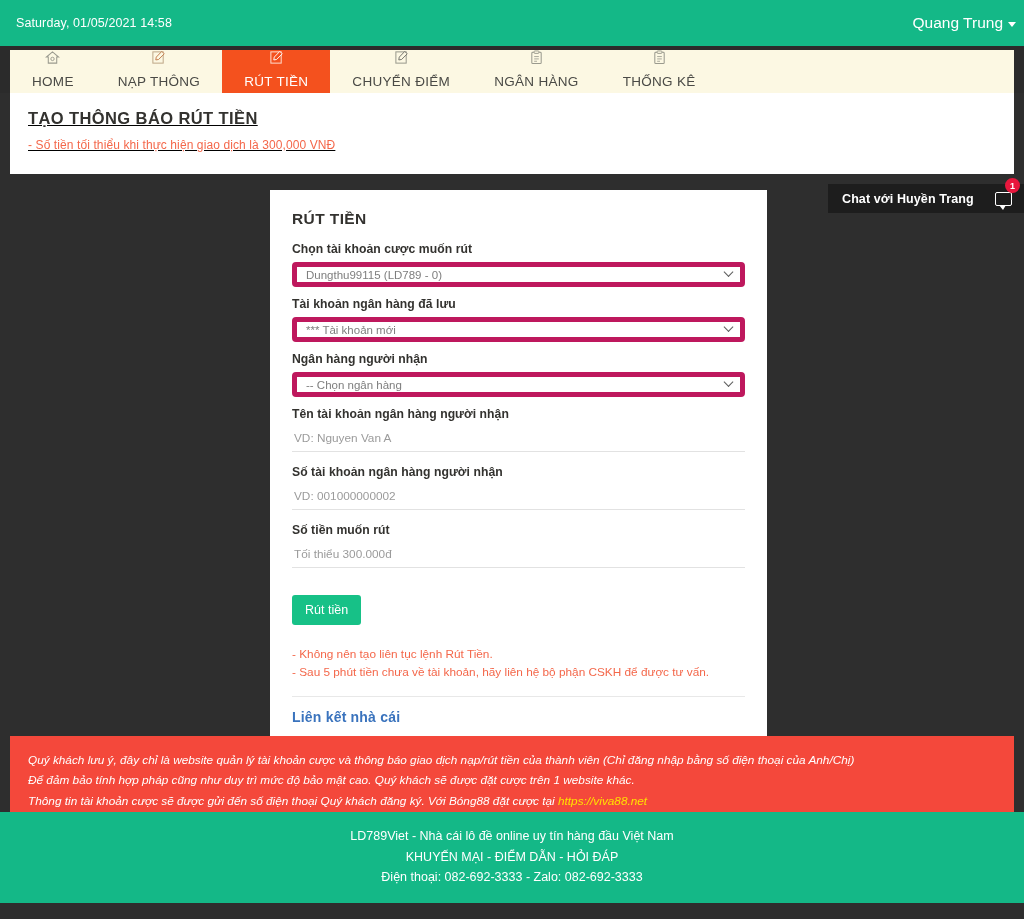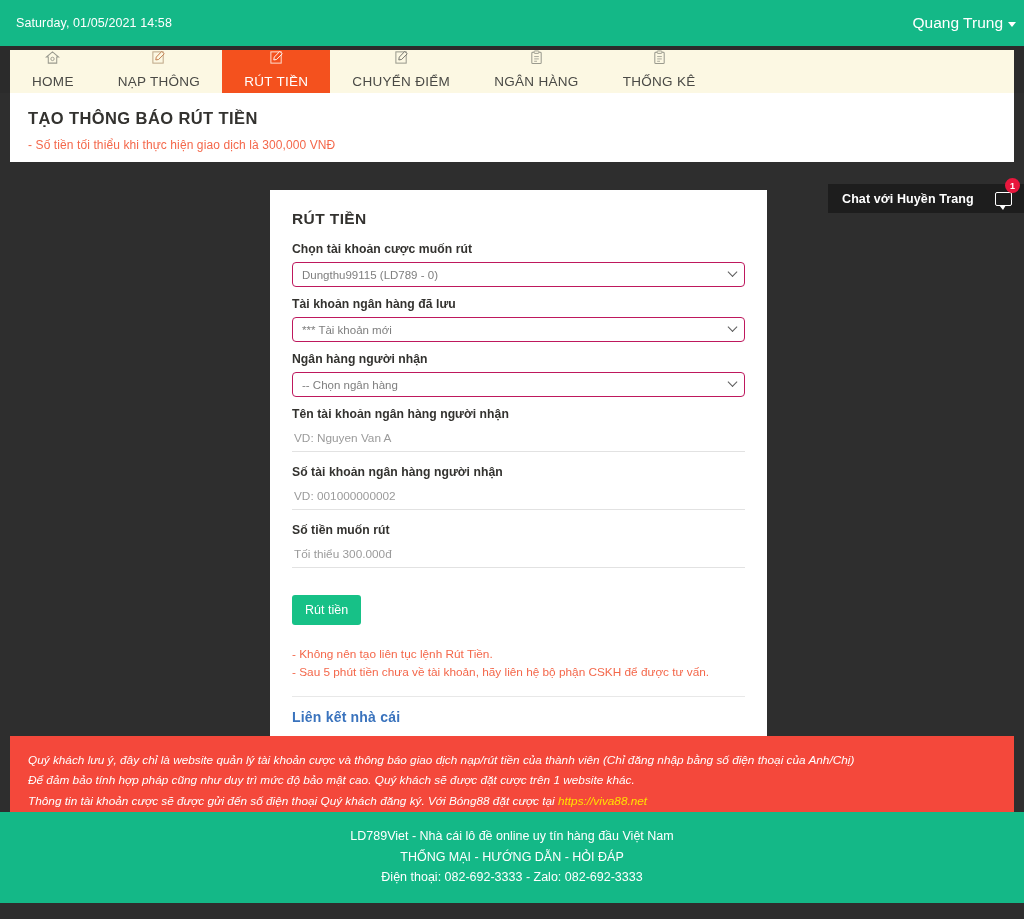--- a/index.html
+++ b/index.html
@@ -42,21 +42,22 @@
     display: flex; align-items: center; gap: 9px;
     padding: 0 22px; font-size: 13.5px; color: #4a4a46;
     letter-spacing: .3px; white-space: nowrap; cursor: pointer; flex-direction: column;
   }
   .nav-item.active { background: #f4511e; color: #ffffff; }
   .nav-icon { width: 15px; height: 15px; display: block; }
 
   
   .titlepanel {
     background: #ffffff; margin: 0 10px;
-    padding: 16px 18px 10px 18px;
+    padding: 16px 18px 22px 18px;
+    text-decoration: underline;
   }
   .title-main {
     font-size: 16.5px; font-weight: bold; color: #33322f;
     letter-spacing: .4px; margin-bottom: 10px;
   }
   .title-note { font-size: 12px; color: #f4674a; letter-spacing: .1px; }
 
   
   .card {
     position: absolute; left: 270px; top: 190px;
@@ -66,21 +67,21 @@
   .card-title {
     font-size: 15.5px; font-weight: bold; color: #33322f;
     letter-spacing: .4px; margin: 2px 0 14px 0;
   }
   .field { margin-bottom: 10px; }
   .flabel {
     font-size: 12.2px; font-weight: bold; color: #33322f;
     margin-bottom: 6px; letter-spacing: .05px;
   }
   .fselect {
-    width: 100%; height: 25px; border: 1px solid #be185d; border-radius: 4px;
+    width: 100%; height: 25px; border: 5px solid #be185d; border-radius: 4px;
     background: #ffffff; font-size: 11.5px; color: #7e7e7e;
     padding: 0 22px 0 9px; font-family: "Liberation Sans", sans-serif;
     display: flex; align-items: center; position: relative; cursor: pointer;
   }
   .fselect .chev {
     position: absolute; right: 8px; top: 50%; margin-top: -2px;
     width: 7px; height: 7px; border-right: 1.6px solid #5c5c5c;
     border-bottom: 1.6px solid #5c5c5c; transform: translateY(-50%) rotate(45deg);
     margin-top: -3px;
   }
@@ -299,17 +300,17 @@
   <div class="notice">
     <div class="notice-line">Quý khách lưu ý, đây chỉ là website quản lý tài khoản cược và thông báo giao dịch nạp/rút tiền của thành viên (Chỉ đăng nhập bằng số điện thoại của Anh/Chị)</div>
     <div class="notice-line">Để đảm bảo tính hợp pháp cũng như duy trì mức độ bảo mật cao. Quý khách sẽ được đặt cược trên 1 website khác.</div>
     <div class="notice-line">
       <span>Thông tin tài khoản cược sẽ được gửi đến số điện thoại Quý khách đăng ký. Với Bóng88 đặt cược tại </span><span class="notice-link">https://viva88.net</span>
     </div>
   </div>
 
   <div class="footer">
     <div class="footer-line">LD789Viet - Nhà cái lô đề online uy tín hàng đầu Việt Nam</div>
-    <div class="footer-line">THỐNG MẠI - HƯỚNG DẪN - HỎI ĐÁP</div>
+    <div class="footer-line">KHUYẾN MẠI - ĐIỂM DẪN - HỎI ĐÁP</div>
     <div class="footer-line">Điện thoại: 082-692-3333 - Zalo: 082-692-3333</div>
   </div>
 
 </div>
 
 </body></html>

